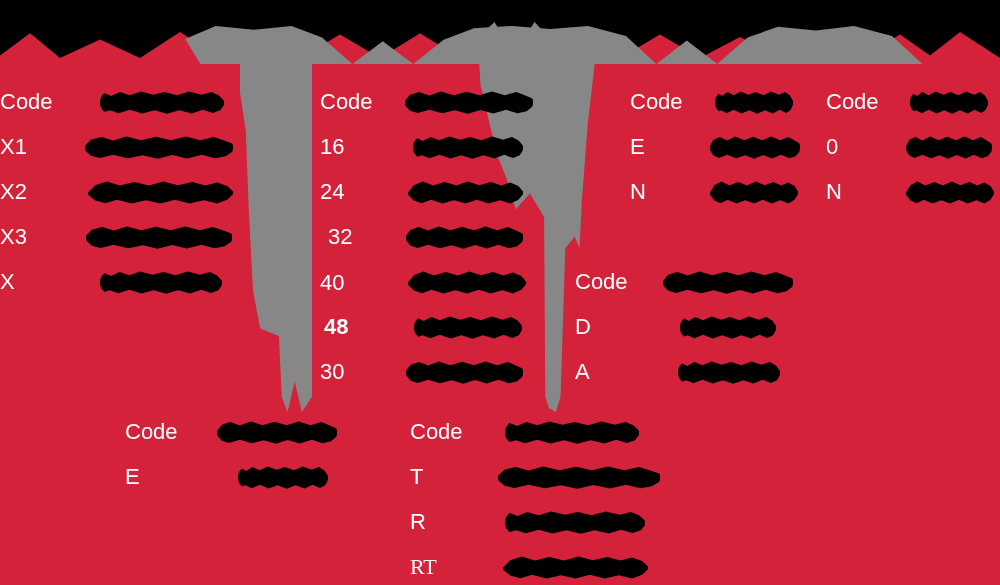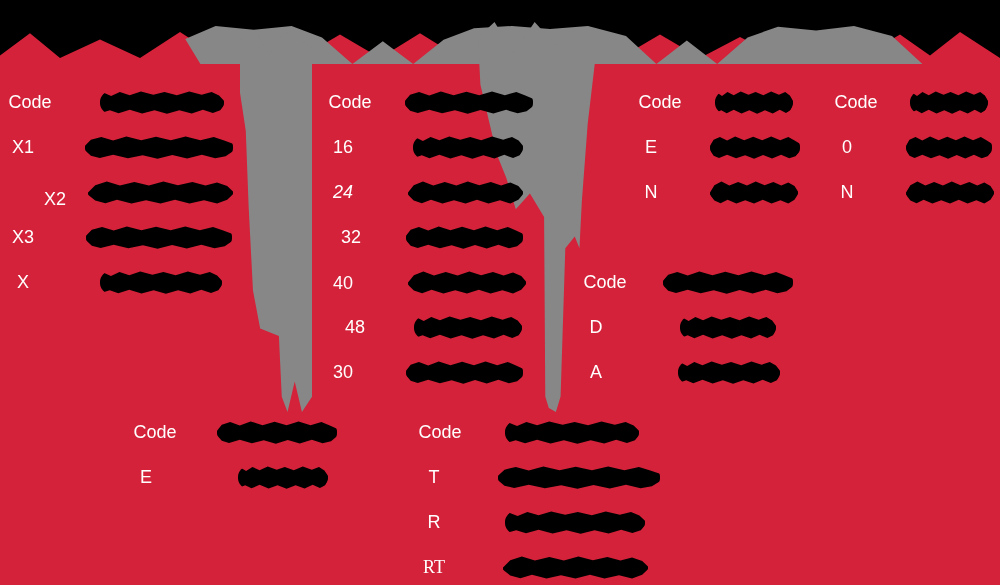--- a/index.html
+++ b/index.html
@@ -63,23 +63,23 @@
       16% 34%, 9% 25%, 2% 16%
     );
   }
 
   
   .block{position:absolute;}
   .row{position:relative;height:45px;}
   .code-label{
     position:absolute;
     color:#FFFFFF;
-    font-size:18px;
+    font-size:22px;
     line-height:22px;
-    text-align:center;
+    text-align:left;
     white-space:nowrap;
   }
   .bar{
     position:absolute;
     background:#000;
     height:23px;
     border-radius:11px;
   }
   
   .bar.j1{clip-path:polygon(0% 30%,3% 8%,9% 22%,16% 4%,24% 18%,33% 2%,43% 16%,52% 4%,62% 18%,72% 2%,82% 16%,90% 4%,96% 20%,100% 42%,100% 62%,97% 84%,91% 96%,83% 82%,74% 98%,64% 84%,54% 99%,44% 84%,34% 98%,24% 82%,15% 97%,8% 84%,2% 94%,0% 70%);}
@@ -99,21 +99,21 @@
   <div class="block" style="left:0px;top:88px;width:240px;">
     <div class="row">
       <span class="code-label" style="left:0px;top:3px;width:60px;">Code</span>
       <span class="bar j1" style="left:100px;top:3px;width:124px;"></span>
     </div>
     <div class="row">
       <span class="code-label" style="left:0px;top:3px;width:46px;">X1</span>
       <span class="bar j2" style="left:85px;top:3px;width:148px;"></span>
     </div>
     <div class="row">
-      <span class="code-label" style="left:0px;top:10px;width:46px;margin-left:32px;">X2</span>
+      <span class="code-label" style="left:0px;top:3px;width:46px;">X2</span>
       <span class="bar j3" style="left:88px;top:3px;width:145px;"></span>
     </div>
     <div class="row">
       <span class="code-label" style="left:0px;top:3px;width:46px;">X3</span>
       <span class="bar j2" style="left:86px;top:3px;width:146px;"></span>
     </div>
     <div class="row">
       <span class="code-label" style="left:0px;top:3px;width:46px;">X</span>
       <span class="bar j1" style="left:100px;top:3px;width:122px;"></span>
     </div>
@@ -122,33 +122,33 @@
   <div class="block" style="left:320px;top:88px;width:230px;">
     <div class="row">
       <span class="code-label" style="left:0px;top:3px;width:60px;">Code</span>
       <span class="bar j2" style="left:85px;top:3px;width:128px;"></span>
     </div>
     <div class="row">
       <span class="code-label" style="left:0px;top:3px;width:46px;">16</span>
       <span class="bar j1" style="left:93px;top:3px;width:110px;"></span>
     </div>
     <div class="row">
-      <span class="code-label" style="left:0px;top:3px;width:46px;font-style:italic;">24</span>
+      <span class="code-label" style="left:0px;top:3px;width:46px;">24</span>
       <span class="bar j3" style="left:88px;top:3px;width:115px;"></span>
     </div>
     <div class="row">
       <span class="code-label" style="left:8px;top:3px;width:46px;">32</span>
       <span class="bar j2" style="left:86px;top:3px;width:117px;"></span>
     </div>
     <div class="row">
       <span class="code-label" style="left:0px;top:4px;width:46px;">40</span>
       <span class="bar j3" style="left:88px;top:3px;width:118px;"></span>
     </div>
     <div class="row">
-      <span class="code-label" style="left:12px;top:3px;width:46px;">48</span>
+      <span class="code-label" style="left:4px;top:3px;width:46px;font-weight:bold;">48</span>
       <span class="bar j1" style="left:94px;top:3px;width:108px;"></span>
     </div>
     <div class="row">
       <span class="code-label" style="left:0px;top:3px;width:46px;">30</span>
       <span class="bar j2" style="left:86px;top:3px;width:117px;"></span>
     </div>
   </div>
 
   <div class="block" style="left:630px;top:88px;width:180px;">
     <div class="row">

